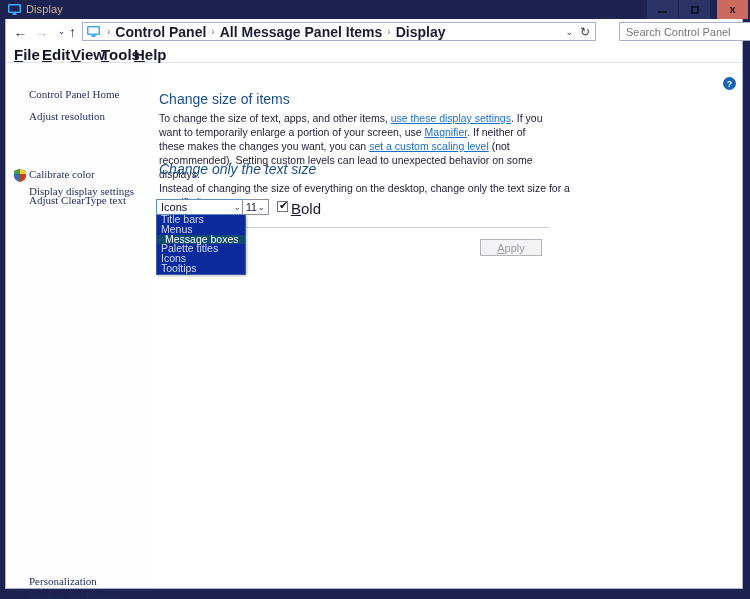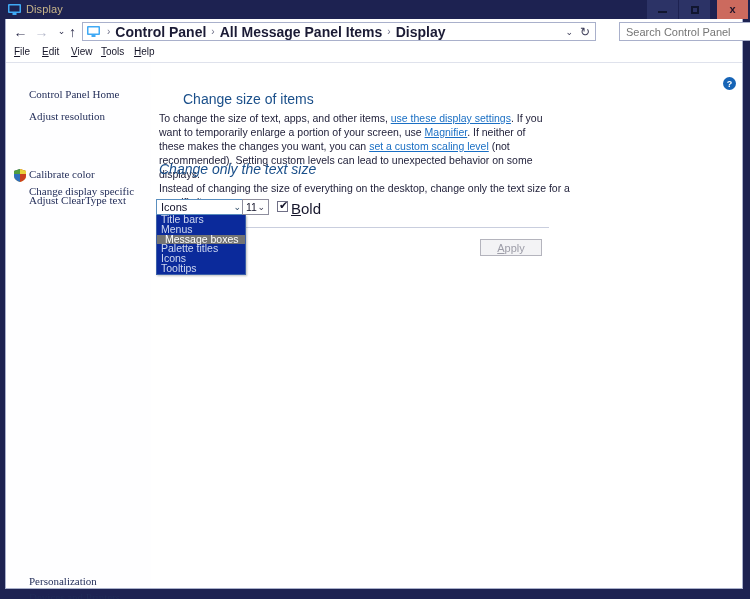--- a/index.html
+++ b/index.html
@@ -165,23 +165,23 @@
   #menubar {
     position: absolute;
     left: 0; top: 25px;
     width: 100%; height: 18px;
     background: #ffffff;
     border-bottom: 1px solid #dfe2ec;
   }
   .menuitem {
     position: absolute;
     top: 2px;
-    font-size: 10px;
+    font-size: 15px;
     color: #161629;
-    font-weight: normal;
+    font-weight: bold;
     white-space: nowrap;
   }
   .menuitem u { text-decoration: underline; }
 
   
   #leftpane {
     position: absolute;
     left: 0; top: 44px;
     width: 145px; bottom: 0;
     background: #fefeff;
@@ -210,21 +210,21 @@
   }
 
   
   .sec-title {
     position: absolute;
     left: 8px;
     font-size: 14px;
     color: #1a4f8a;
     white-space: nowrap;
   }
-  #sec1-title { top: 28px; margin-left: 24px; }
+  #sec1-title { top: 28px; }
   #sec2-title { top: 98px; font-style: italic; }
 
   #desc1 {
     position: absolute;
     left: 8px; top: 48px;
     width: 395px;
     font-size: 10.5px;
     line-height: 14px;
     color: #23233c;
   }
@@ -278,21 +278,21 @@
     height: 9.8px;
     line-height: 9.8px;
     font-size: 10.5px;
     color: #cfd8f0;
     padding-left: 4px;
     white-space: nowrap;
     cursor: default;
     background: #0b2a9b;
   }
   .dd-opt.sel {
-    background: #737373;
+    background: #0c4a6e;
     color: #ffffff;
     padding-left: 8px;
   }
 
   #combo-size {
     position: absolute;
     left: 91px; top: 136px;
     width: 27px; height: 16px;
     border: 1px solid #8e8e9e;
     background: #fff;
@@ -436,21 +436,21 @@
       <div class="sb-item link" style="top:47px">Adjust resolution</div>
 
       <svg id="shield-icon" viewBox="0 0 12 13">
         <path d="M6 0 L12 2 L12 7 Q12 11 6 13 Q0 11 0 7 L0 2 Z" fill="#e8b73a"></path>
         <path d="M6 0 L6 13 Q0 11 0 7 L0 2 Z" fill="#2e6fbd"></path>
         <path d="M6 0 L12 2 L12 7 Q12 11 6 13 Z" fill="#c9401f"></path>
         <path d="M6 0 L12 2 L12 5 L6 5 Z" fill="#e8d23a"></path>
         <path d="M0 2 L6 0 L6 5 L0 5 Z" fill="#4f9c3f"></path>
       </svg>
       <div class="sb-item link" style="top:105px">Calibrate color</div>
-      <div class="sb-item link" style="top:122px">Change display specific</div>
+      <div class="sb-item link" style="top:122px">Display display settings</div>
       <div class="sb-item link" style="top:131px">Adjust ClearType text</div>
 
       <div class="sb-item link" style="top:512px">Personalization</div>
       <div class="sb-item link" style="top:528px">Devices and Printers</div>
     </div>
 
     <div id="rightpane">
 
       <div class="sec-title" id="sec1-title">Change size of items</div>
 

